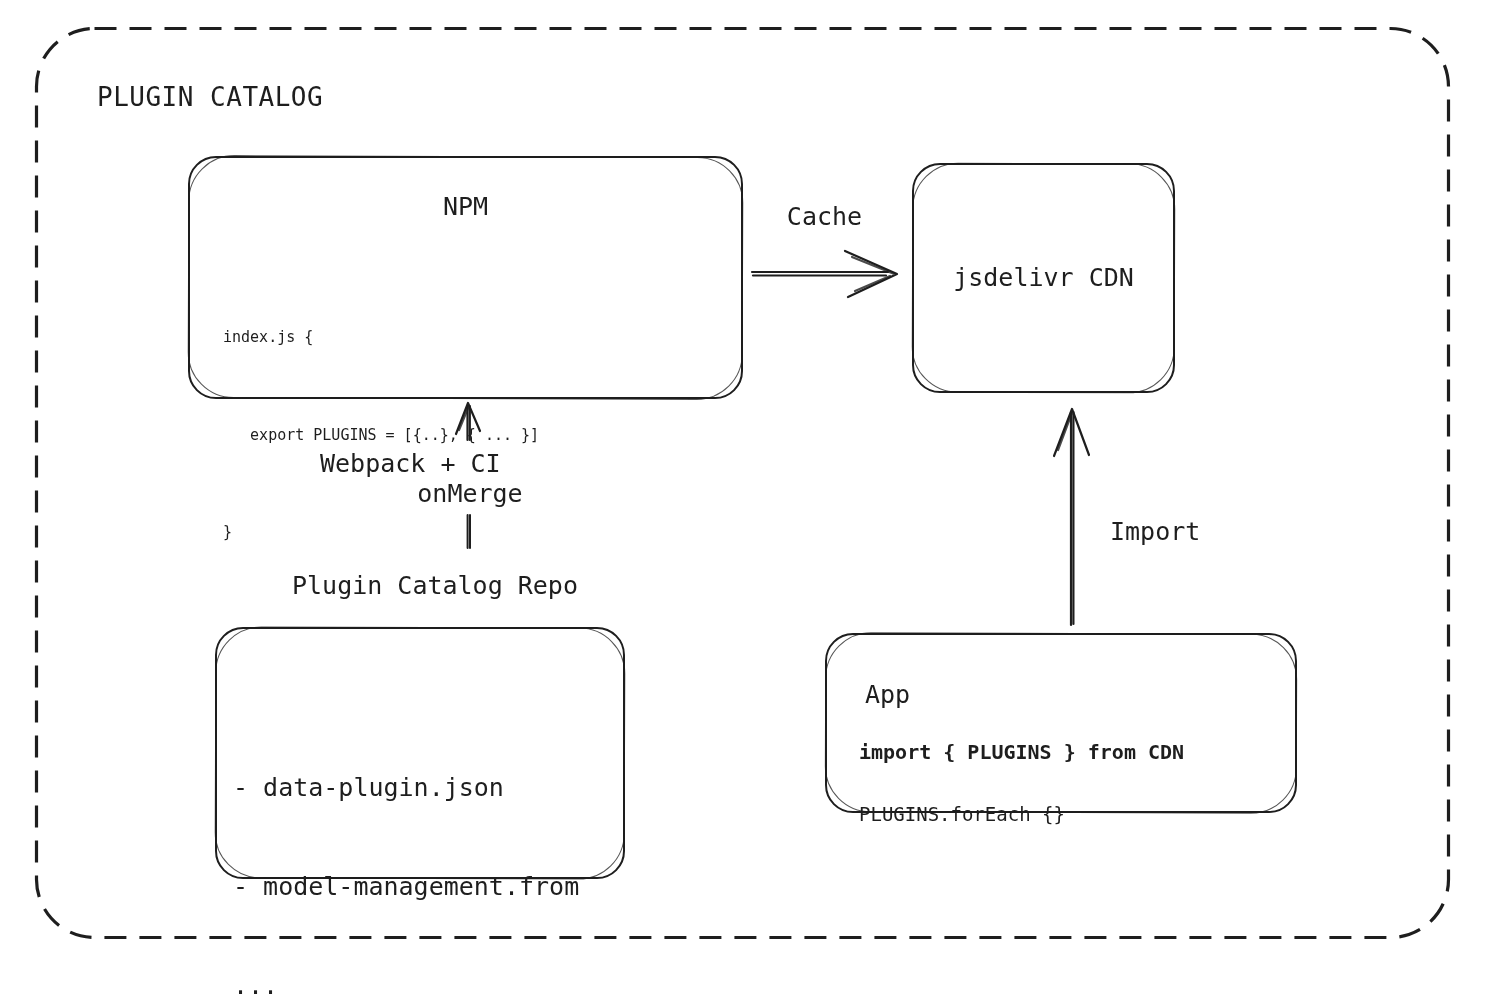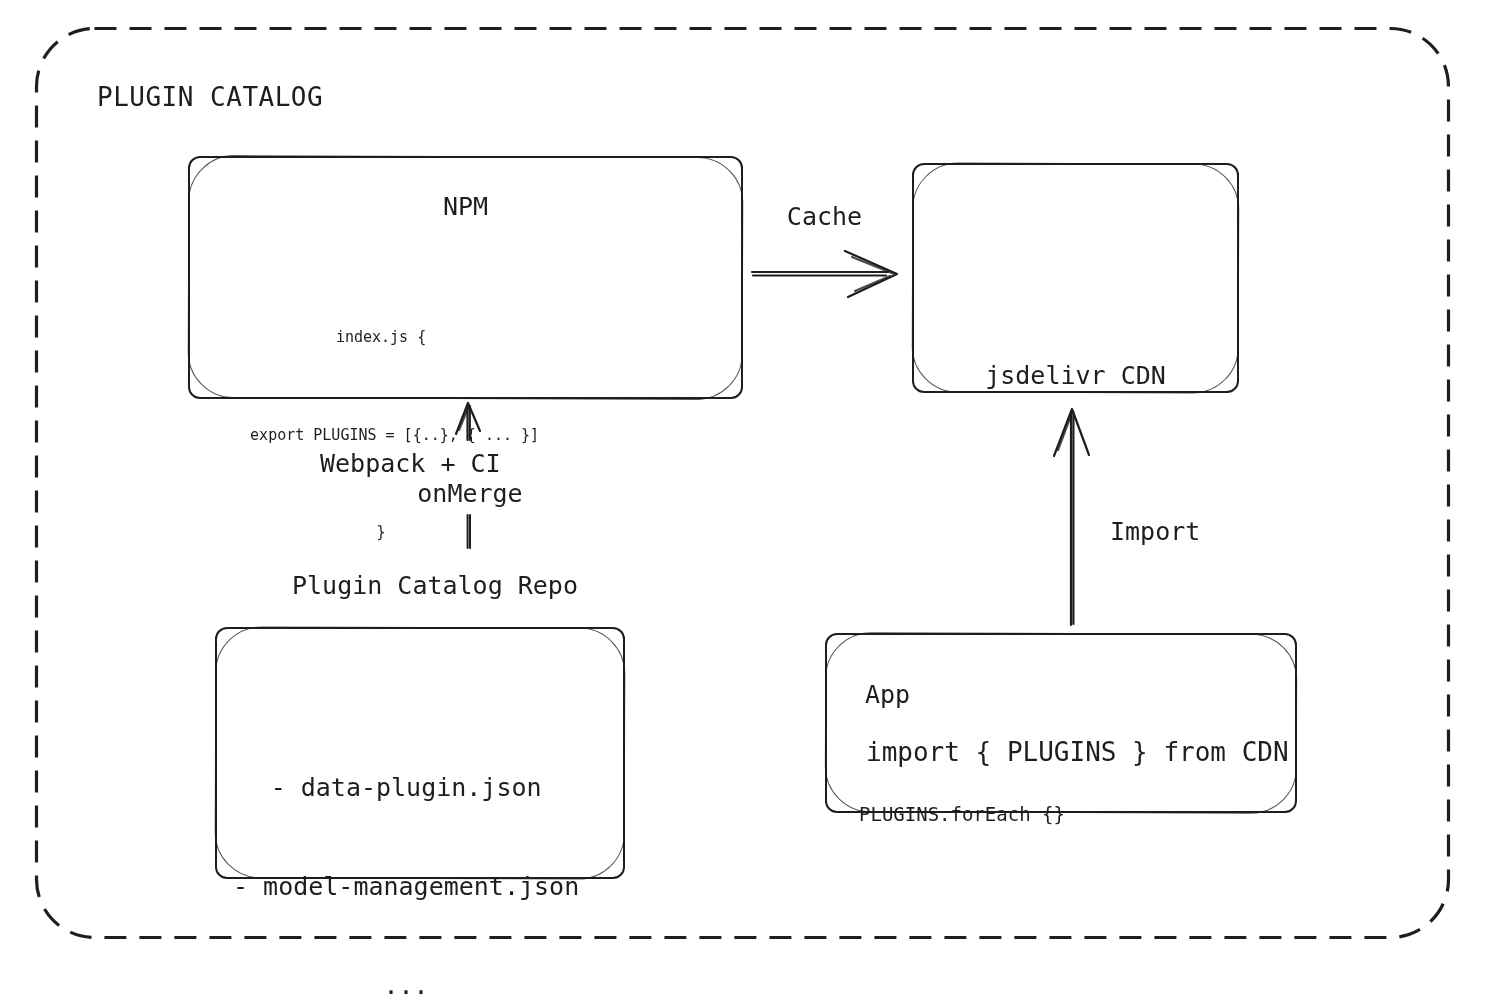--- a/index.html
+++ b/index.html
@@ -23,50 +23,50 @@
     position: absolute;
     inset: 0;
     width: 1506px;
     height: 1002px;
   }
   .layer * { stroke: var(--stroke); fill: none; }
 
   .node {
     position: absolute;
     border: 2.3px solid var(--stroke);
-    border-radius: 12px;
+    border-radius: 28px;
     background: var(--canvas-bg);
   }
   
   .node::before {
     content: "";
     position: absolute;
     inset: -2px;
     border: 1.4px solid var(--stroke);
     border-radius: 46px;
     transform: rotate(0.22deg);
     opacity: .75;
     pointer-events: none;
   }
 
-  .txt { position: absolute; white-space: pre; text-align: center; }
+  .txt { position: absolute; white-space: pre; }
   .lbl { font-size: 25px; line-height: 30px; font-weight: 500; }
   .code { font-size: 15px; line-height: 32.5px; }
 
   .node-npm   { left: 188px; top: 156px; width: 555px; height: 243px; }
-  .node-cdn   { left: 912px; top: 163px; width: 327px; height: 230px;
-                display: flex; align-items: flex-end; justify-content: center; }
+  .node-cdn   { left: 912px; top: 163px; width: 263px; height: 230px;
+                display: flex; align-items: center; justify-content: center; }
   .node-repo  { left: 215px; top: 627px; width: 410px; height: 252px; }
   .node-app   { left: 825px; top: 633px; width: 472px; height: 180px; }
 
   .npm-title  { left: 0; right: 0; top: 34px; text-align: center; }
   .npm-code   { left: 33px; top: 98px; }
   .repo-items { left: 16px; top: 76px; font-size: 25px; line-height: 33px; }
   .app-title  { left: 38px; top: 45px; }
-  .app-line1  { left: 39px; top: 102px; font-size: 26px; }
+  .app-line1  { left: 32px; top: 102px; font-size: 20px; font-weight: bold; }
   .app-line2  { left: 32px; top: 164px; font-size: 19px; }
 
   .frame-title { left: 97px; top: 82px; font-size: 26px; line-height: 30px; font-weight: 500; letter-spacing: .5px; }
   .cache-label { left: 752px; top: 202px; width: 145px; text-align: center; }
   .build-label-1 { left: 320px; top: 449px; width: 300px; text-align: left; }
   .build-label-2 { left: 320px; top: 479px; width: 300px; text-align: center; }
   .repo-label  { left: 285px; top: 571px; width: 300px; text-align: center; }
   .import-label { left: 1110px; top: 517px; }
 </style>
 </head>
@@ -122,21 +122,21 @@
 
   <div class="txt lbl cache-label">Cache</div>
 
   <div class="txt lbl build-label-1">Webpack + CI</div>
   <div class="txt lbl repo-label">Plugin Catalog Repo</div>
 
   <div class="txt lbl build-label-2">onMerge</div>
   <div class="node node-repo">
     <div class="txt repo-items">
       <div>- data-plugin.json</div>
-      <div>- model-management.json</div>
+      <div>- model-management.from</div>
       <div>...</div>
     </div>
   </div>
 
   <div class="txt lbl import-label">Import</div>
 
   <div class="node node-app">
     <div class="txt lbl app-title">App</div>
     <div class="txt lbl app-line1">import { PLUGINS } from CDN</div>
     <div class="txt lbl app-line2">PLUGINS.forEach {}</div>

